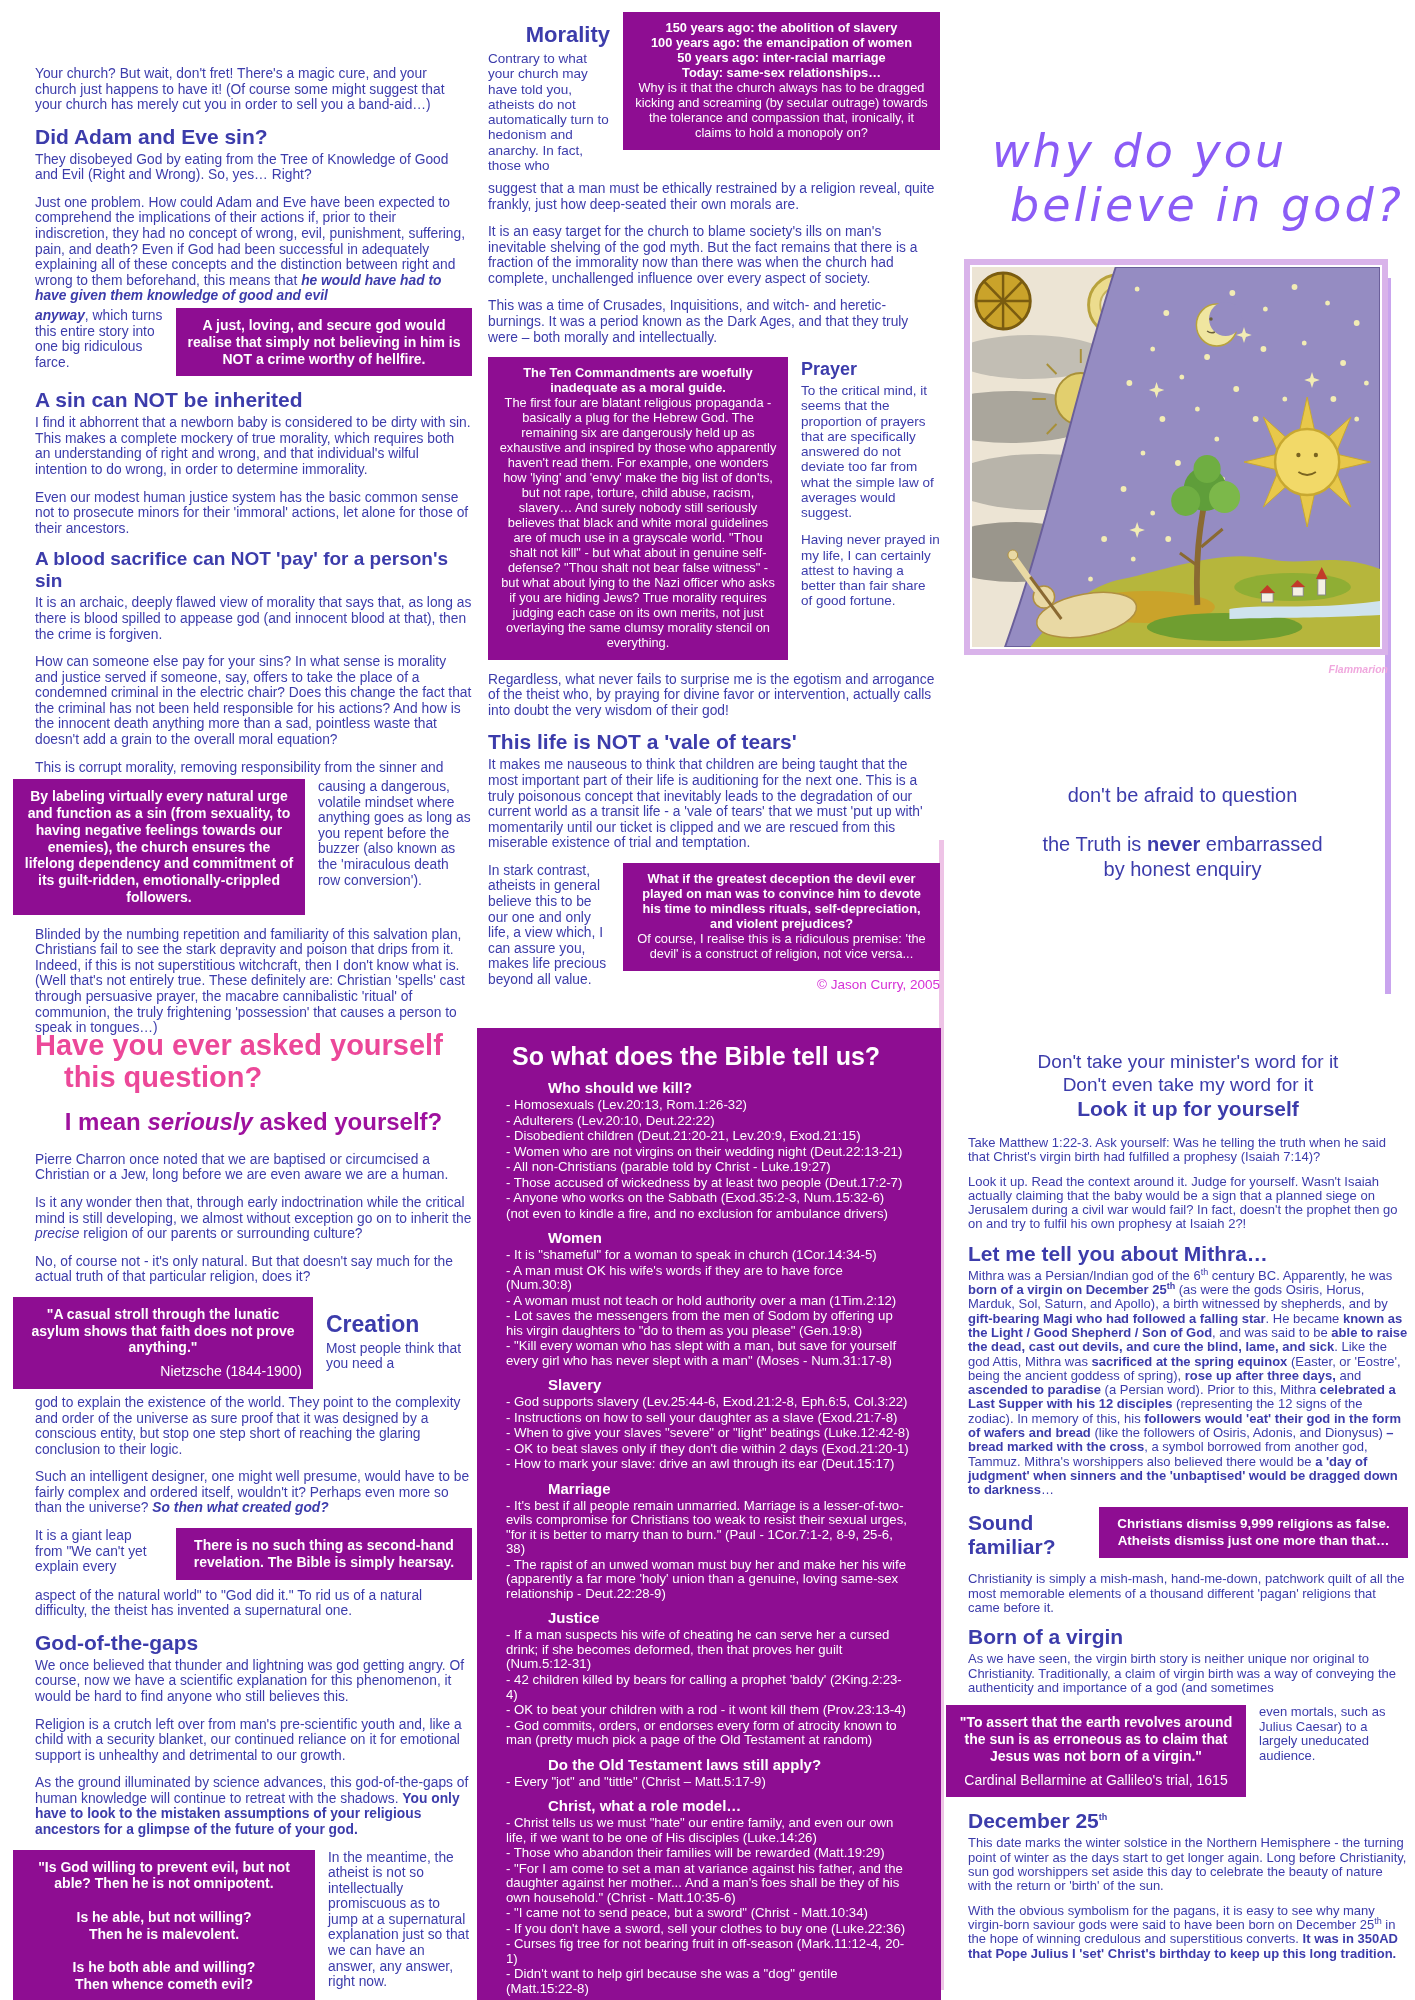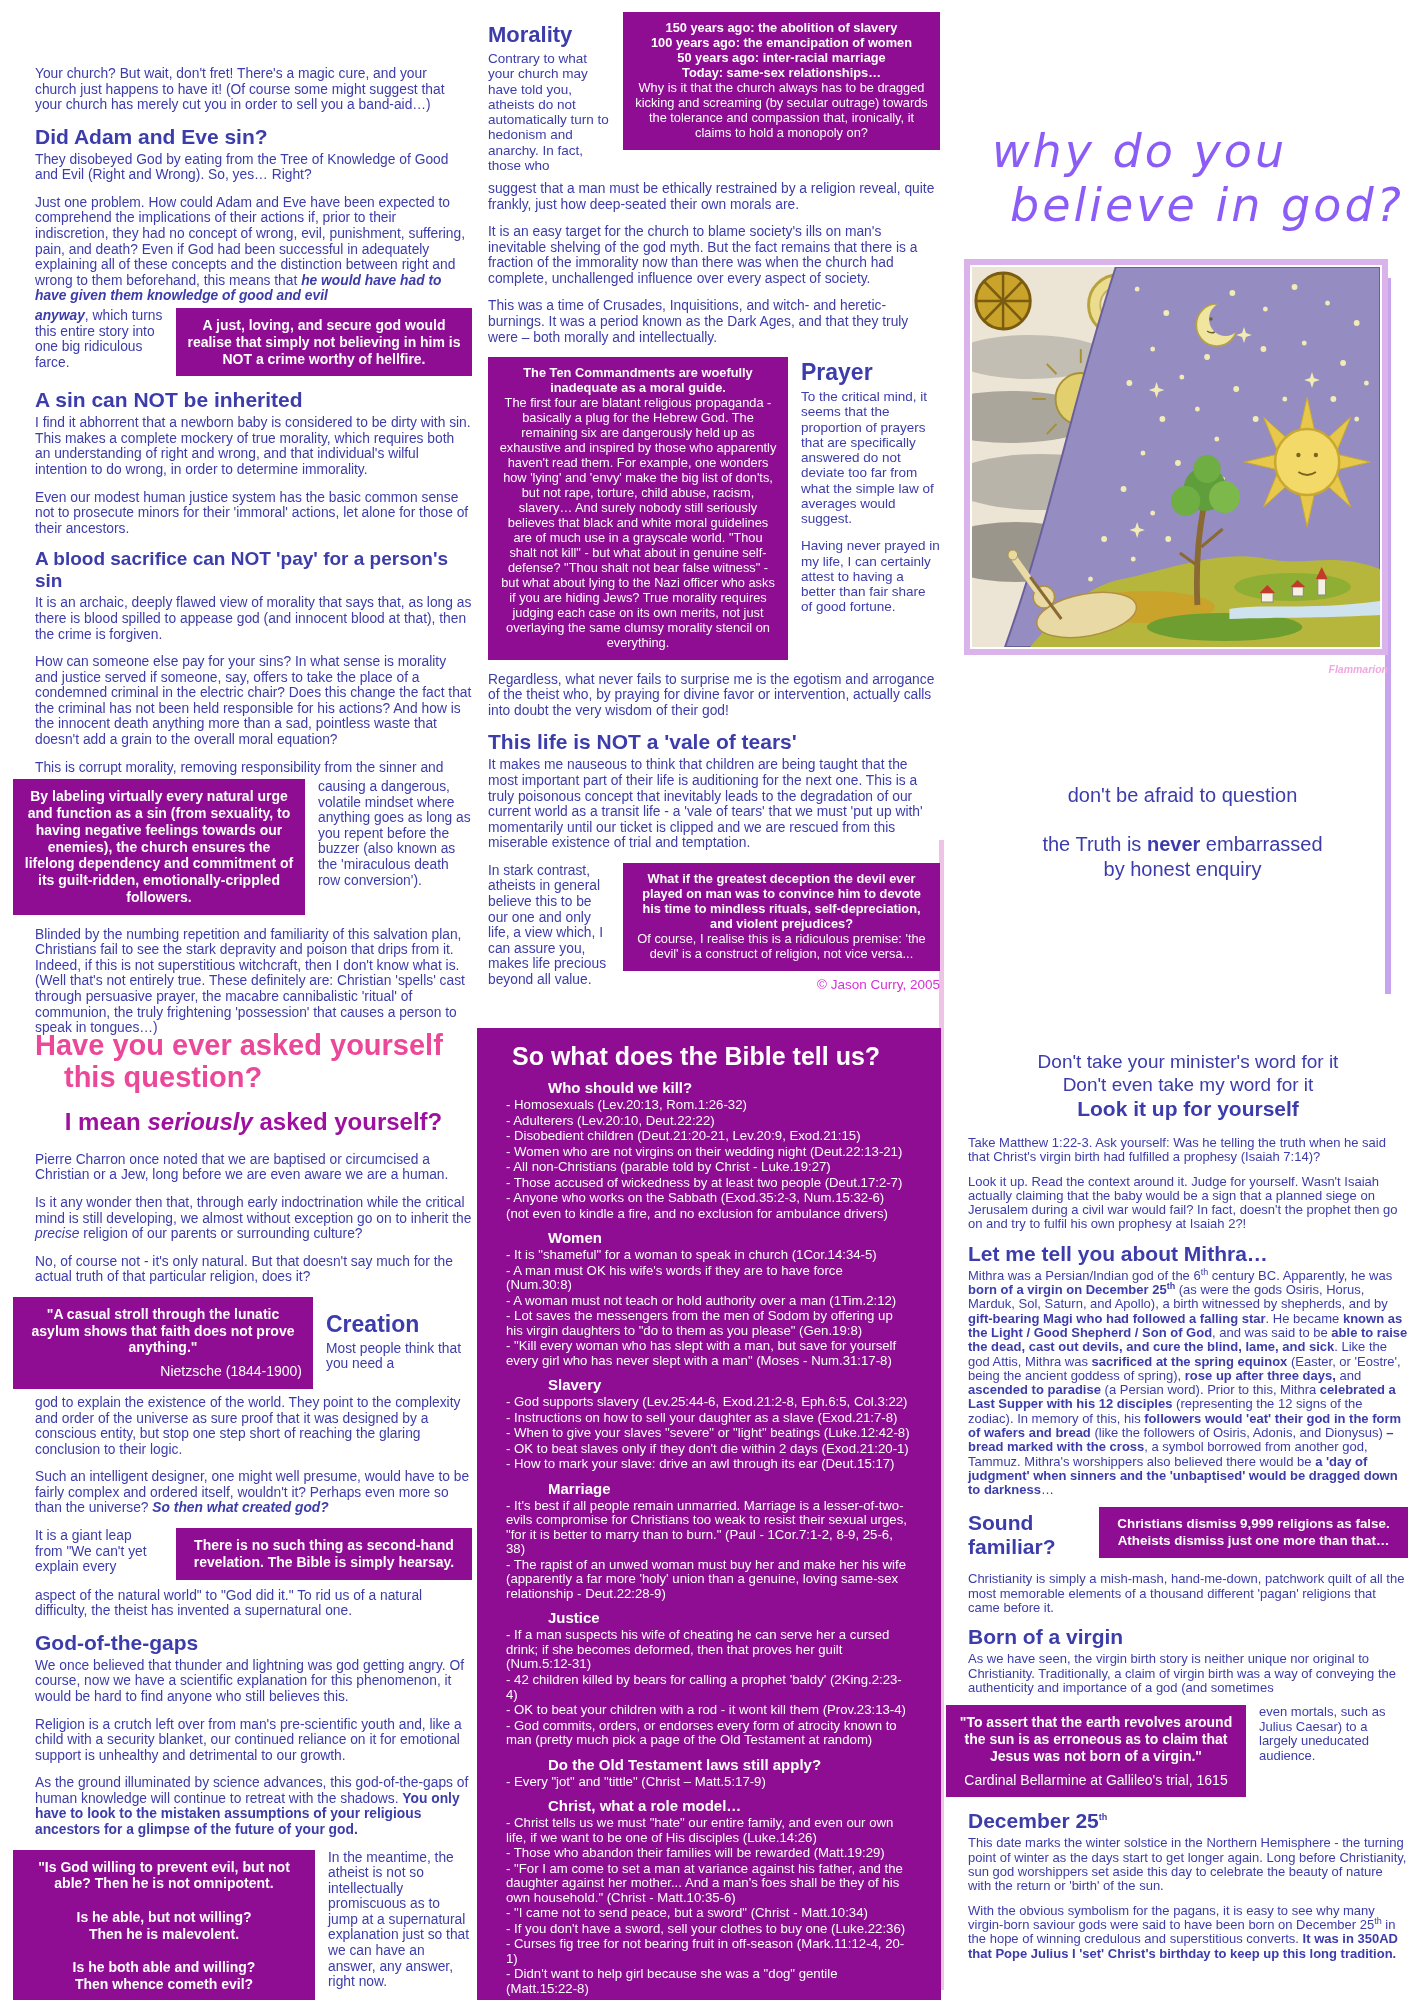--- a/index.html
+++ b/index.html
@@ -79,32 +79,32 @@
     <div class="row">
       <div class="pbox wide" style="width:292px;"><b>By labeling virtually every natural urge and function as a sin (from sexuality, to having negative feelings towards our enemies), the church ensures the lifelong dependency and commitment of its guilt-ridden, emotionally-crippled followers.</b></div>
       <div class="wrapcol grow">causing a dangerous, volatile mindset where anything goes as long as you repent before the buzzer (also known as the 'miraculous death row conversion').</div>
     </div>
     <p class="b">Blinded by the numbing repetition and familiarity of this salvation plan, Christians fail to see the stark depravity and poison that drips from it.  Indeed, if this is not superstitious witchcraft, then I don't know what is. (Well that's not entirely true. These definitely are: Christian 'spells' cast through persuasive prayer, the macabre cannibalistic 'ritual' of communion, the truly frightening 'possession' that causes a person to speak in tongues…)</p>
   </section>
 
   <section class="col tc2">
     <div class="row">
       <div style="width:122px;">
-        <div class="hd" style="margin-top:10px;font-size:22px;">Morality</div>
+        <div class="hd" style="margin-top:10px;font-size:22px;text-align:right;">Morality</div>
         <div class="wrapcol" style="font-size:13.5px;">Contrary to what your church may have told you, atheists do not automatically turn to hedonism and anarchy. In fact, those who</div>
       </div>
       <div class="pbox dense grow"><b>150 years ago:  the abolition of slavery<br>100 years ago:  the emancipation of women<br>50 years ago:  inter-racial marriage<br>Today:  same-sex relationships…</b><br>Why is it that the church always has to be dragged kicking and screaming (by secular outrage) towards the tolerance and compassion that, ironically, it claims to hold a monopoly on?</div>
     </div>
     <p class="b" style="margin-top:-4px;">suggest that a man must be ethically restrained by a religion reveal, quite frankly, just how deep-seated their own morals are.</p>
     <p class="b">It is an easy target for the church to blame society's ills on man's inevitable shelving of the god myth.  But the fact remains that there is a fraction of the immorality now than there was when the church had complete, unchallenged influence over every aspect of society.</p>
     <p class="b">This was a time of Crusades, Inquisitions, and witch- and heretic-burnings. It was a period known as the Dark Ages, and that they truly were – both morally and intellectually.</p>
     <div class="row">
       <div class="pbox dense" style="width:300px;"><b>The Ten Commandments are woefully inadequate as a moral guide.</b><br>The first four are blatant religious propaganda - basically a plug for the Hebrew God. The remaining six are dangerously held up as exhaustive and inspired by those who apparently haven't read them.  For example, one wonders how 'lying' and 'envy' make the big list of don'ts, but not rape, torture, child abuse, racism, slavery…  And surely nobody still seriously believes that black and white moral guidelines are of much use in a grayscale world. "Thou shalt not kill" - but what about in genuine self-defense? "Thou shalt not bear false witness" - but what about lying to the Nazi officer who asks if you are hiding Jews? True morality requires judging each case on its own merits, not just overlaying the same clumsy morality stencil on everything.</div>
       <div class="grow">
-        <div class="hd" style="font-size:23px;margin-top:2px;">Prayer</div>
+        <div class="hd" style="font-size:18px;margin-top:2px;">Prayer</div>
         <p class="b" style="font-size:13.5px;">To the critical mind, it seems that the proportion of prayers that are specifically answered do not deviate too far from what the simple law of averages would suggest.</p>
         <p class="b" style="font-size:13.5px;">Having never prayed in my life, I can certainly attest to having a better than fair share of good fortune.</p>
       </div>
     </div>
     <p class="b">Regardless, what never fails to surprise me is the egotism and arrogance of the theist who, by praying for divine favor or intervention, actually calls into doubt the very wisdom of their god!</p>
     <div class="hd">This life is NOT a 'vale of tears'</div>
     <p class="b">It makes me nauseous to think that children are being taught that the most important part of their life is auditioning for the next one. This is a truly poisonous concept that inevitably leads to the degradation of our current world as a transit life - a 'vale of tears' that we must 'put up with' momentarily until our ticket is clipped and we are rescued from this miserable existence of trial and temptation.</p>
     <div class="row">
       <div class="wrapcol" style="width:122px;">In stark contrast, atheists in general believe this to be our one and only life, a view which, I can assure you, makes life precious beyond all value.</div>
       <div class="grow">

